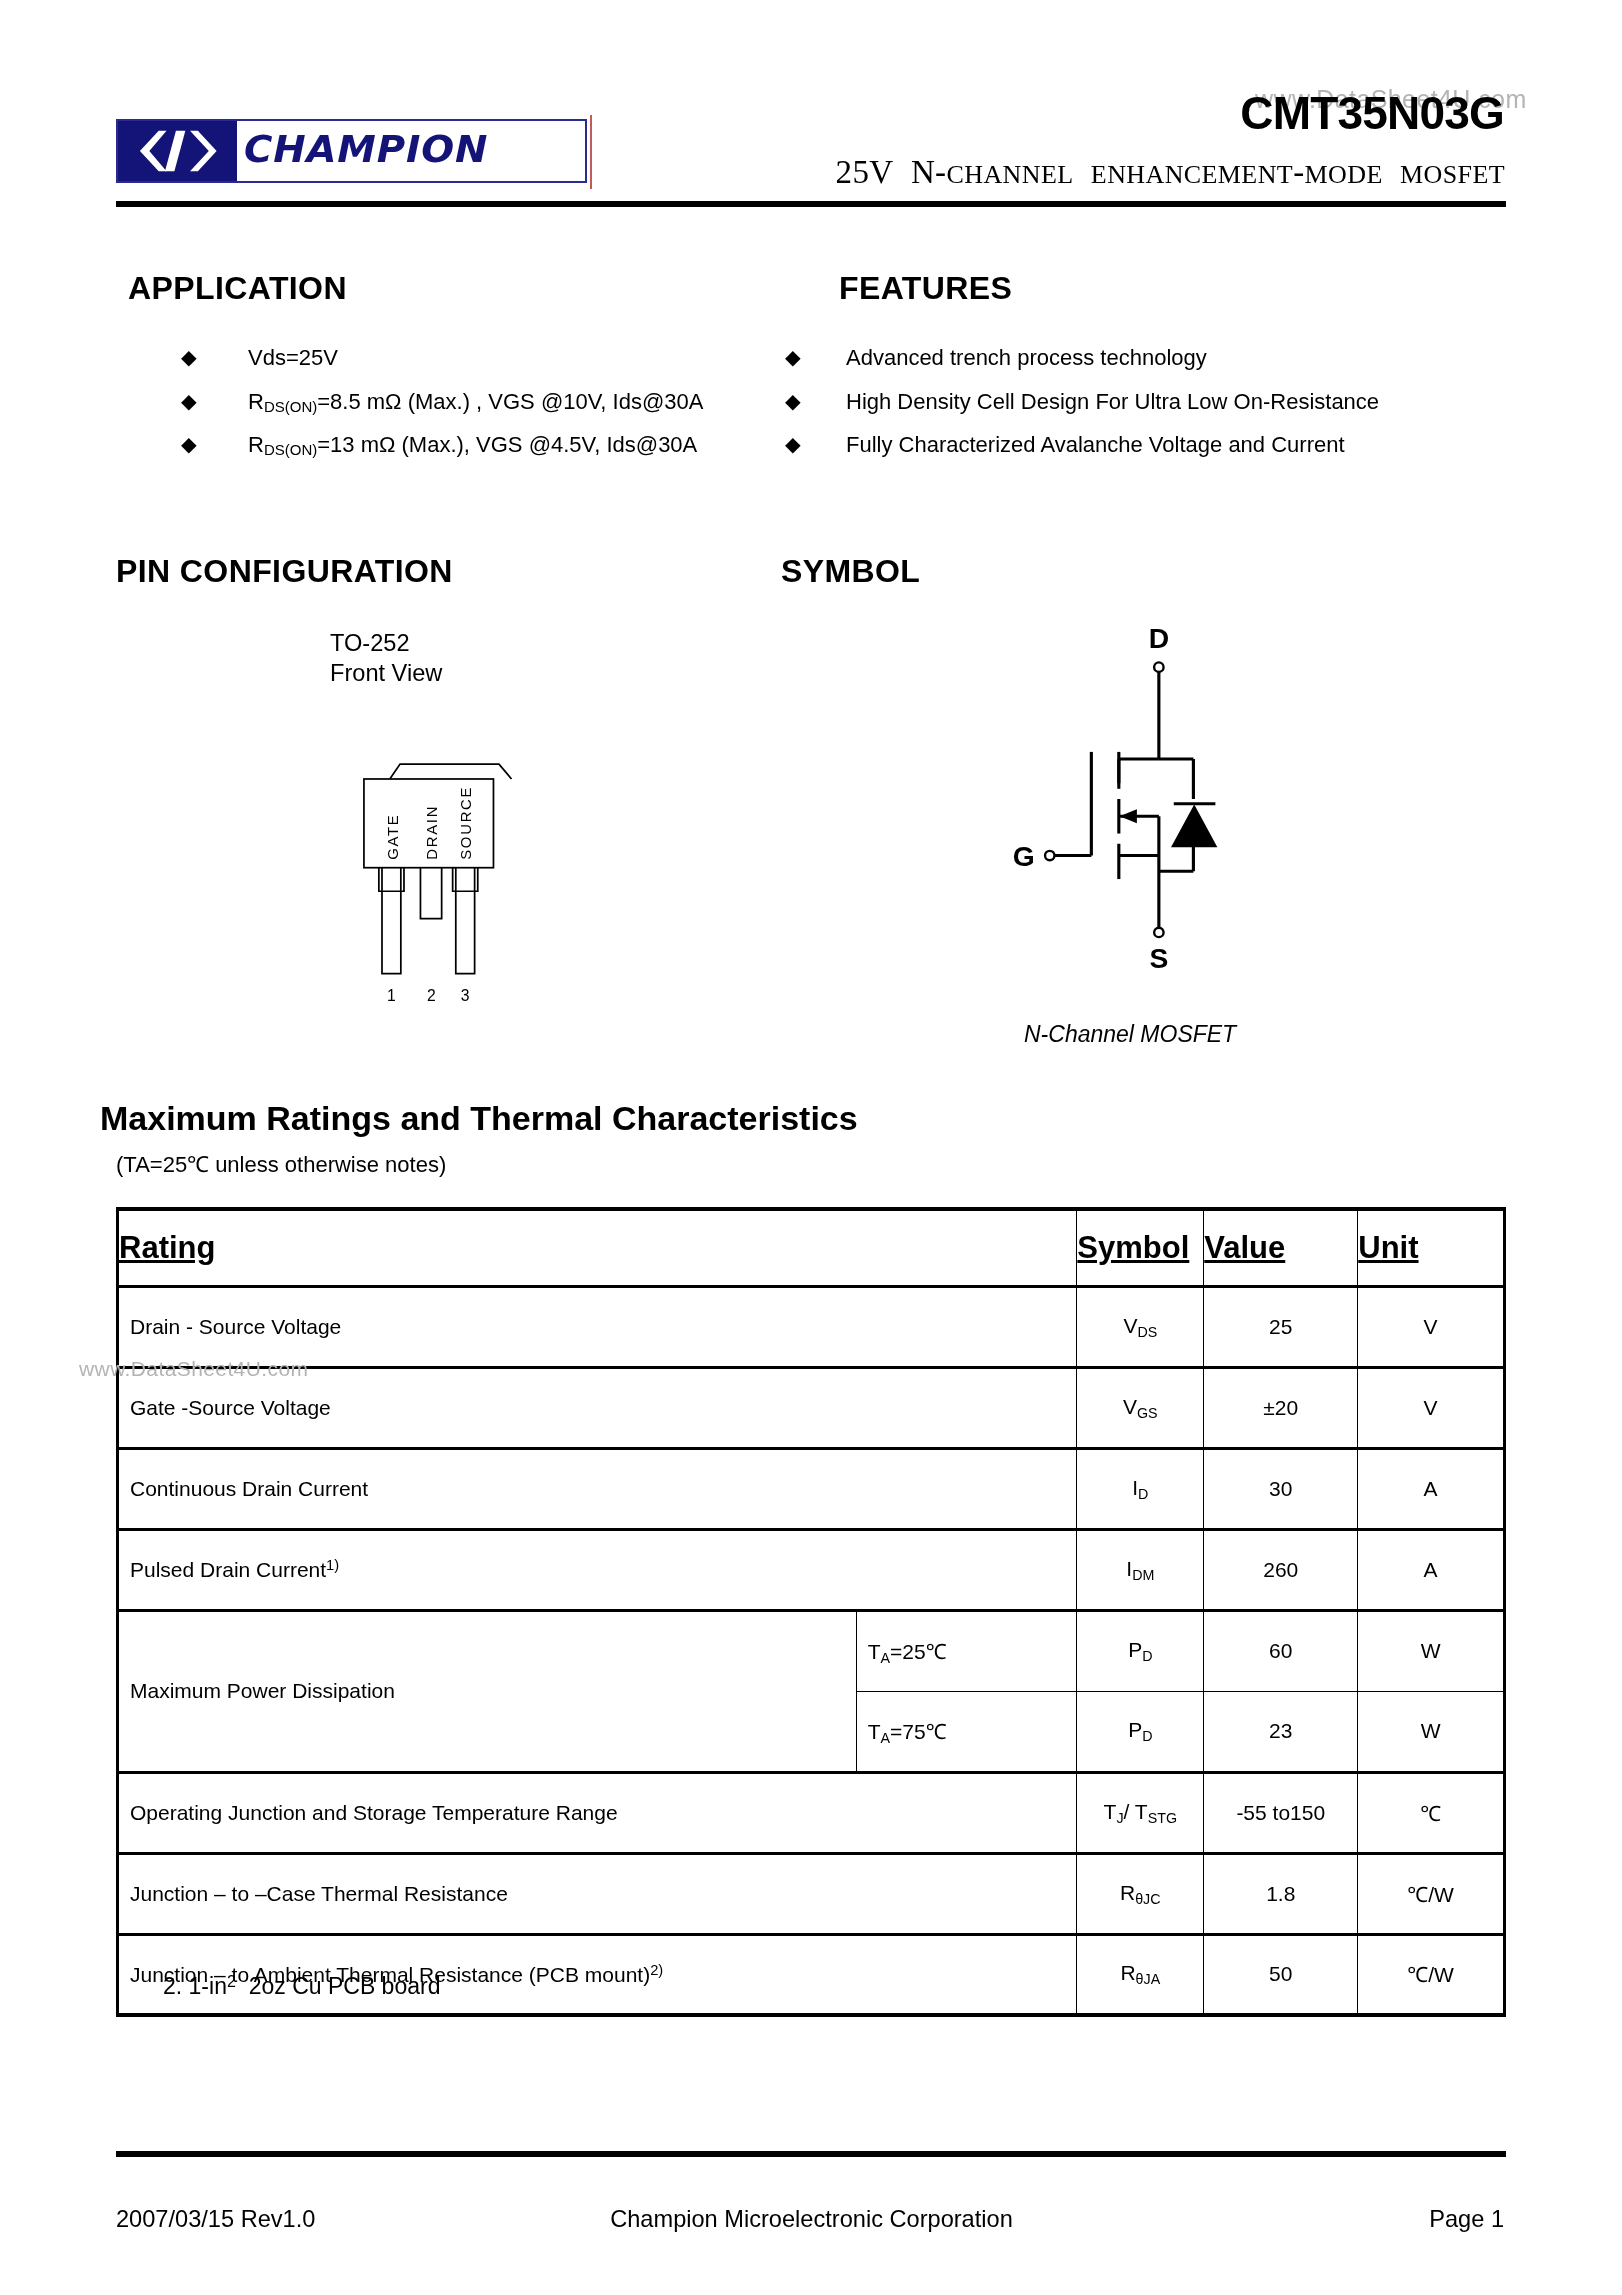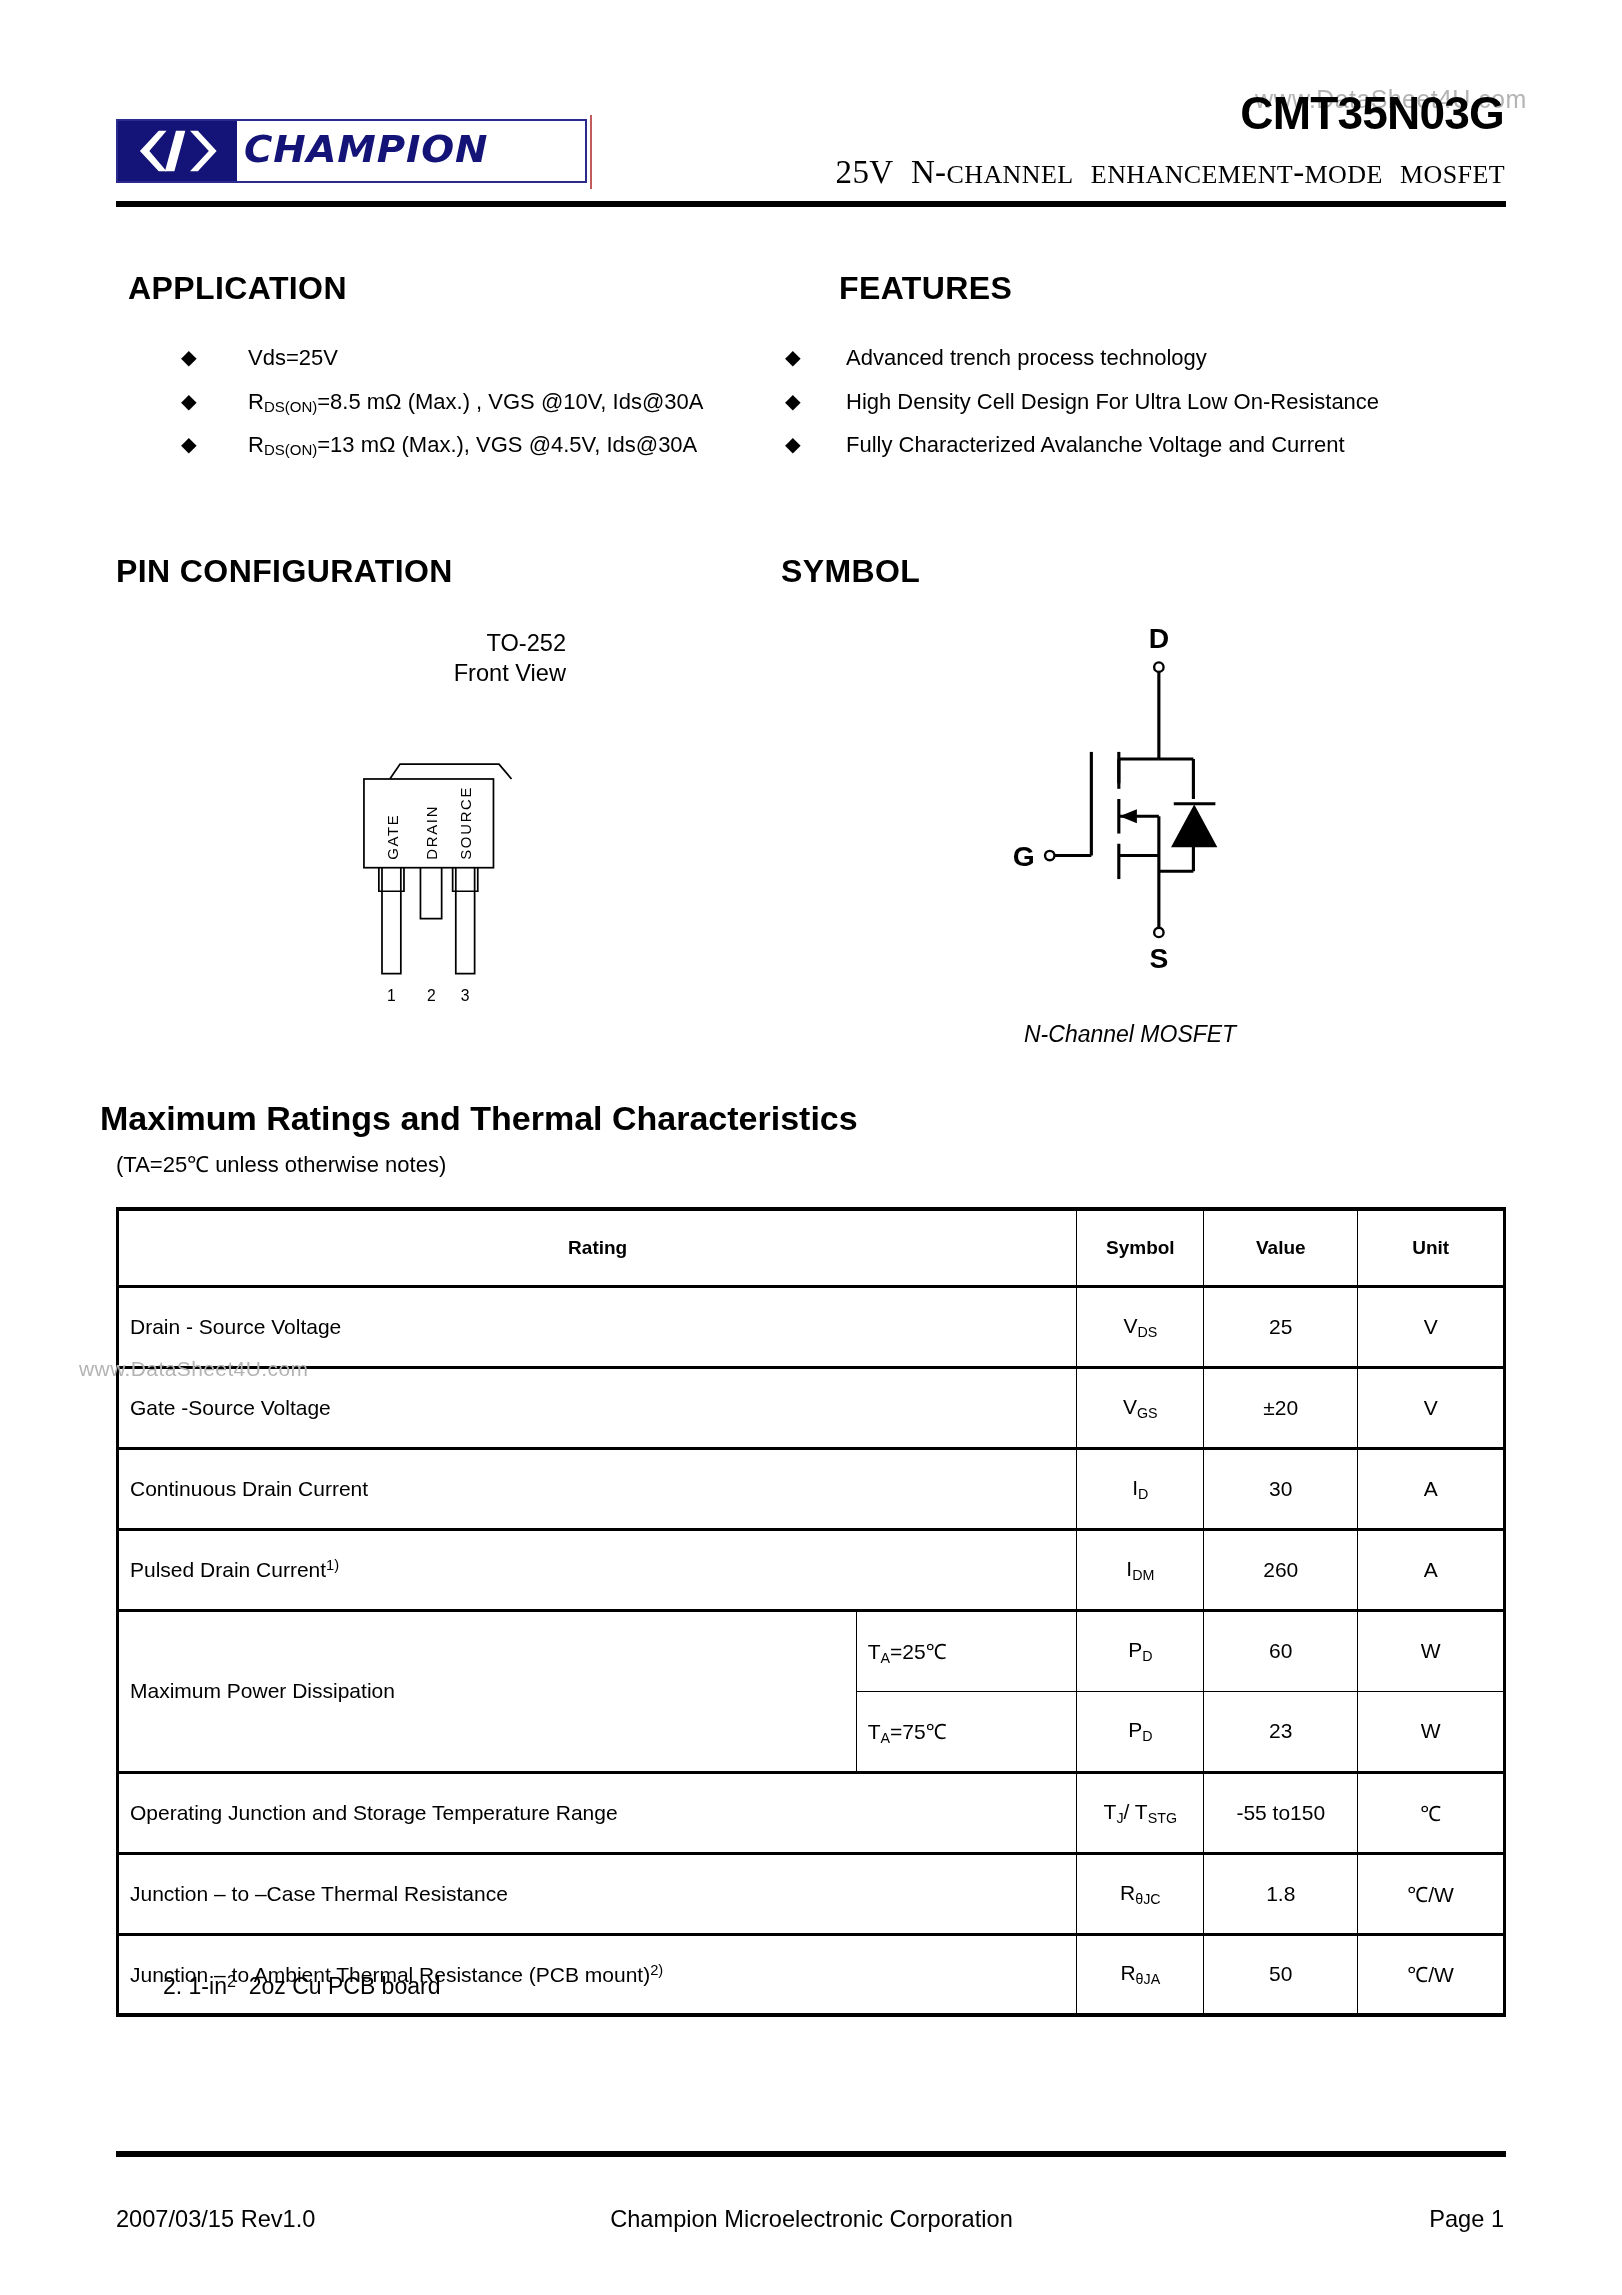--- a/index.html
+++ b/index.html
@@ -83,21 +83,21 @@
   .bullet-row { position:absolute; white-space:nowrap; font-size:22px; }
   .bullet-row .dia {
     position:absolute; left:0; top:1.6px; font-size:20.4px; line-height:1;
   }
   .bullet-row .txt { position:absolute; left:67px; top:0px; font-size:22px; }
   .bullet-row .txt sub { font-size:15px; vertical-align:-3.1px; }
   .feat .txt { left:61px; }
 
   
   .pkg-caption {
-    position:absolute; text-align:right; font-size:23.6px; line-height:1.28;
+    position:absolute; text-align:left; font-size:23.6px; line-height:1.28;
     white-space:nowrap;
   }
   .pkg-svg { position:absolute; }
 
   
   .sym-svg { position:absolute; }
   .sym-caption { position:absolute; font-size:23px; white-space:nowrap;font-style:italic; }
 
   
   .tbl-title { position:absolute; font-size:34px; font-weight:bold; white-space:nowrap; }
@@ -109,21 +109,21 @@
     border-collapse:collapse;
     table-layout:fixed;
     font-size:21px;
   }
   table.ratings td, table.ratings th {
     border:1.6px solid #000000;
     padding:0;
     vertical-align:middle;
     font-weight:normal;
   }
-  table.ratings th { font-weight:bold; font-size:19px; text-align:center; }
+  table.ratings th { font-weight:bold; font-size:31px; text-align:left;text-decoration:underline; }
   .c-rating { width:710px; }
   .c-cond   { width:212px; }
   .c-sym    { width:122px; }
   .c-val    { width:148px; }
   .c-unit   { width:141px; }
 
   .cell-pad-l { padding-left:11px !important; text-align:left; }
   .cell-c     { text-align:center; }
   .row-h { height:81px; }
   .row-head { height:77px; }

